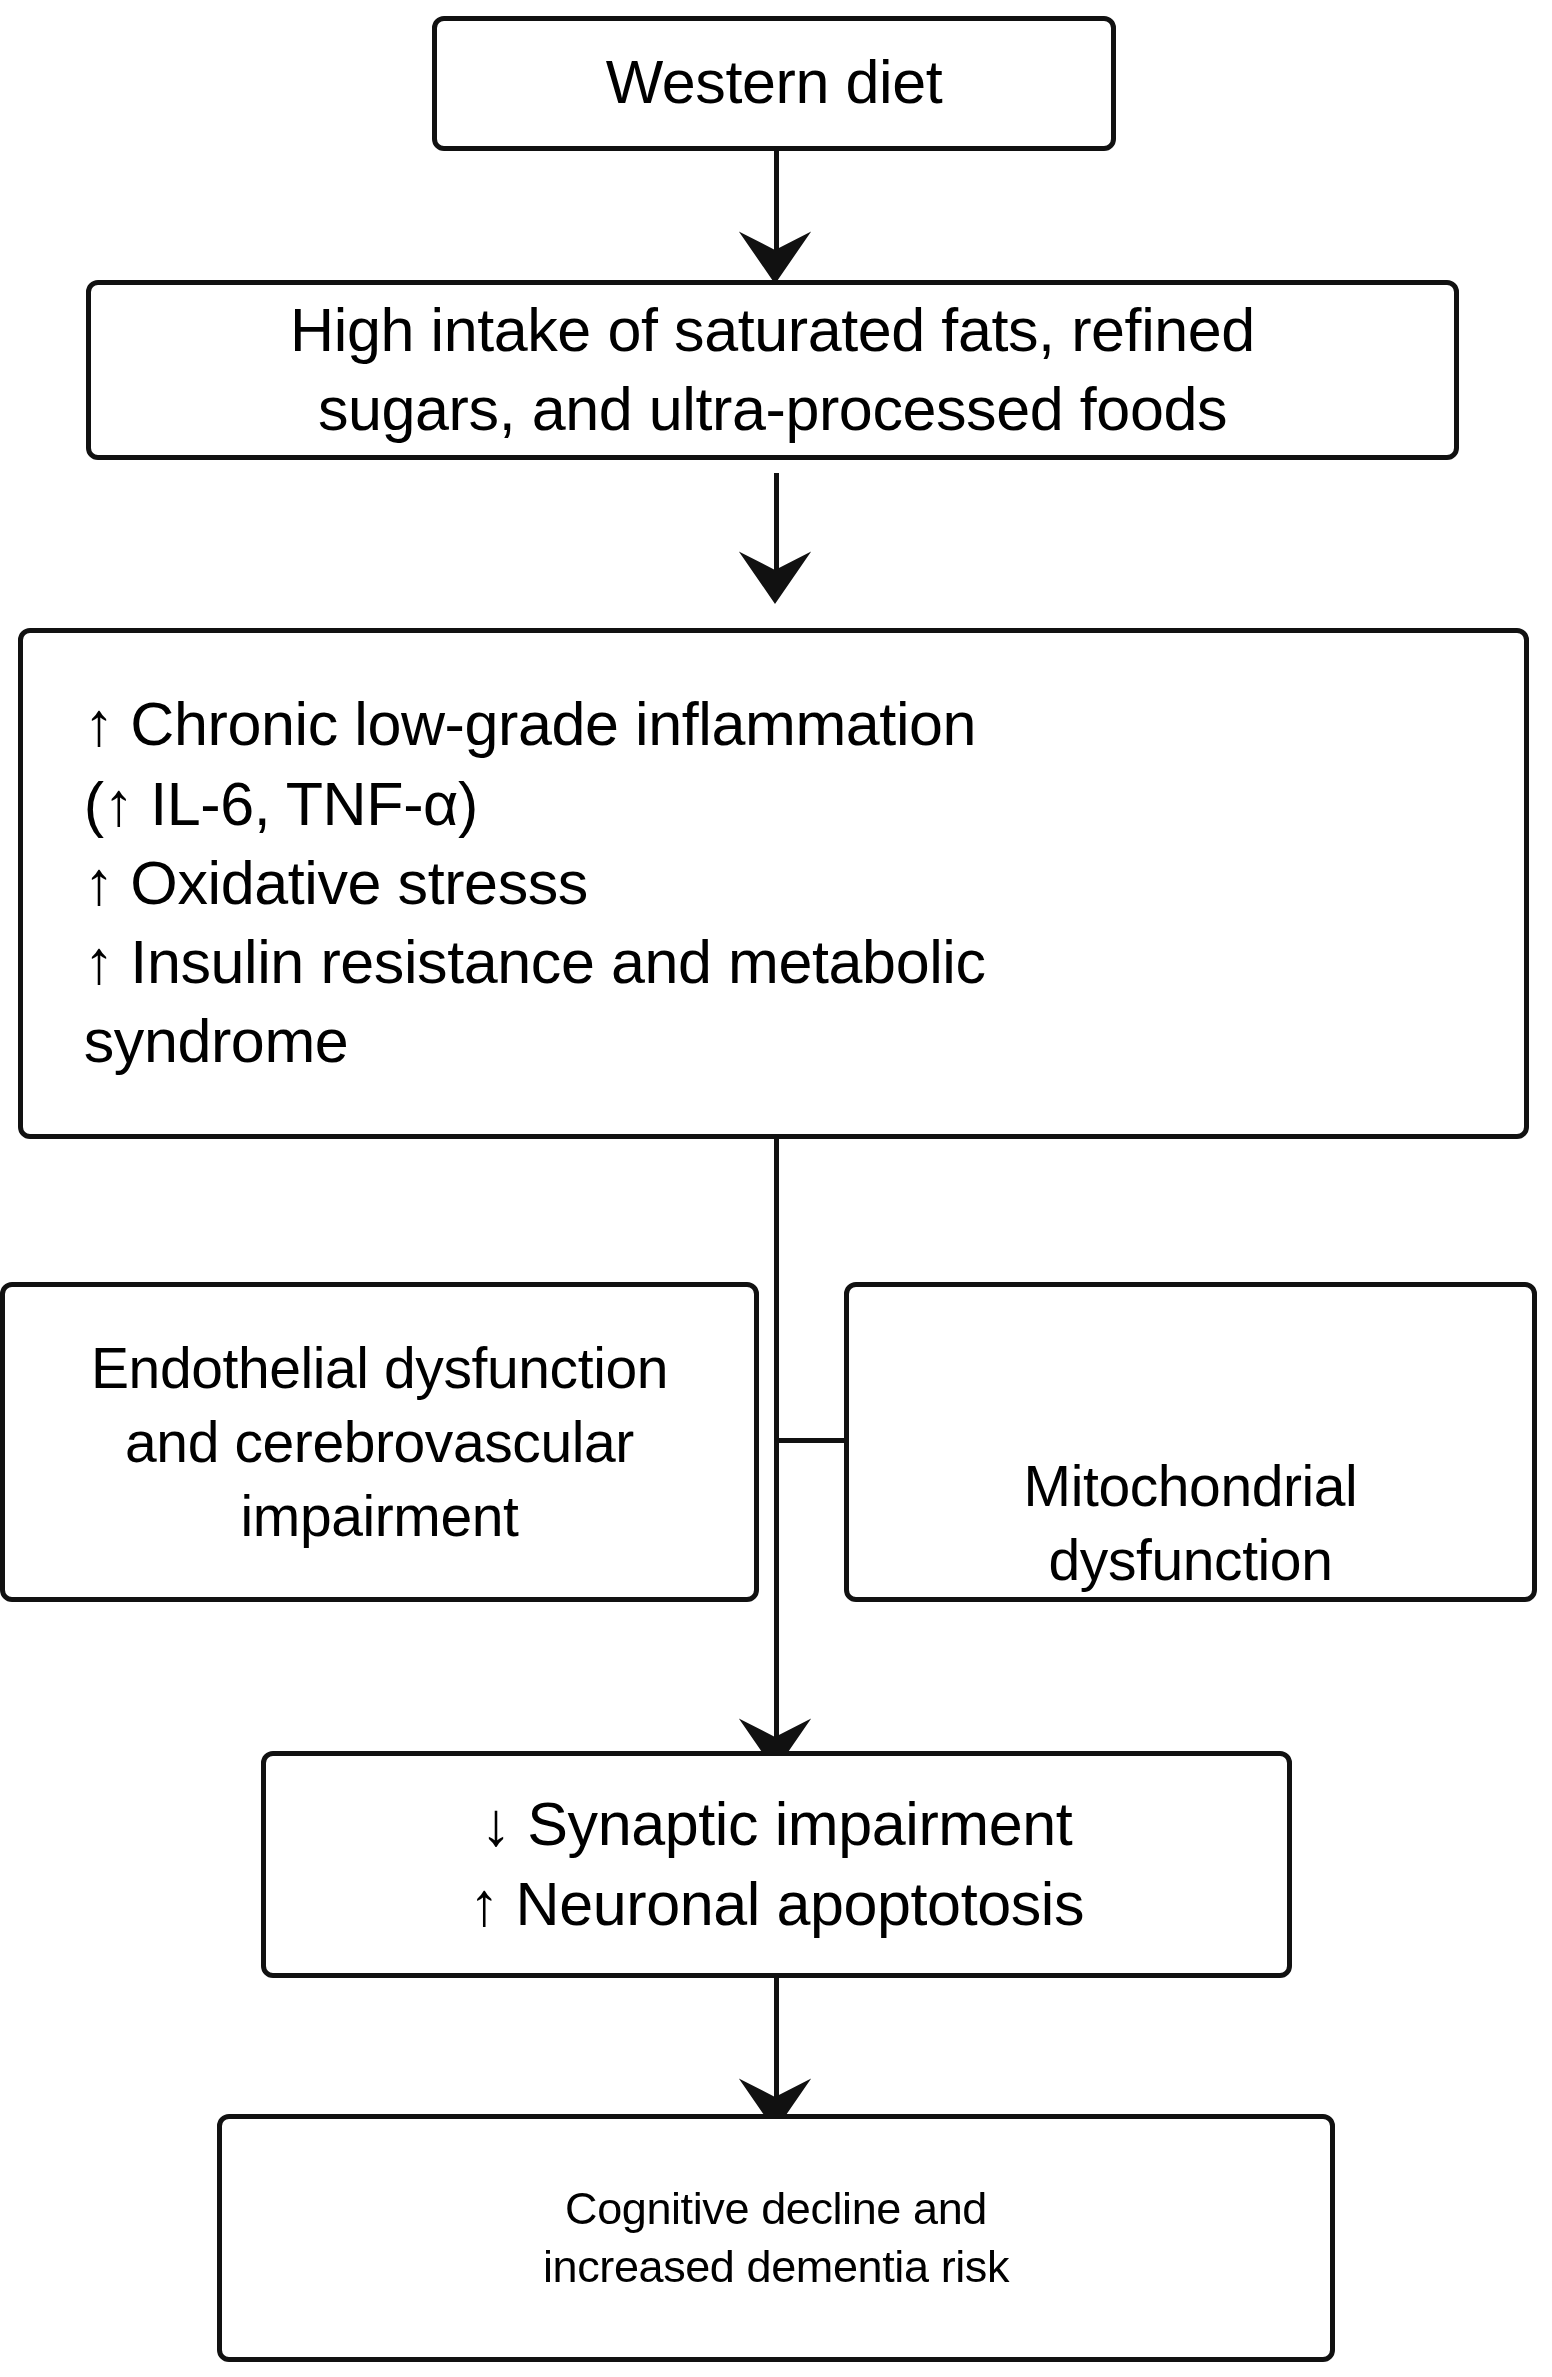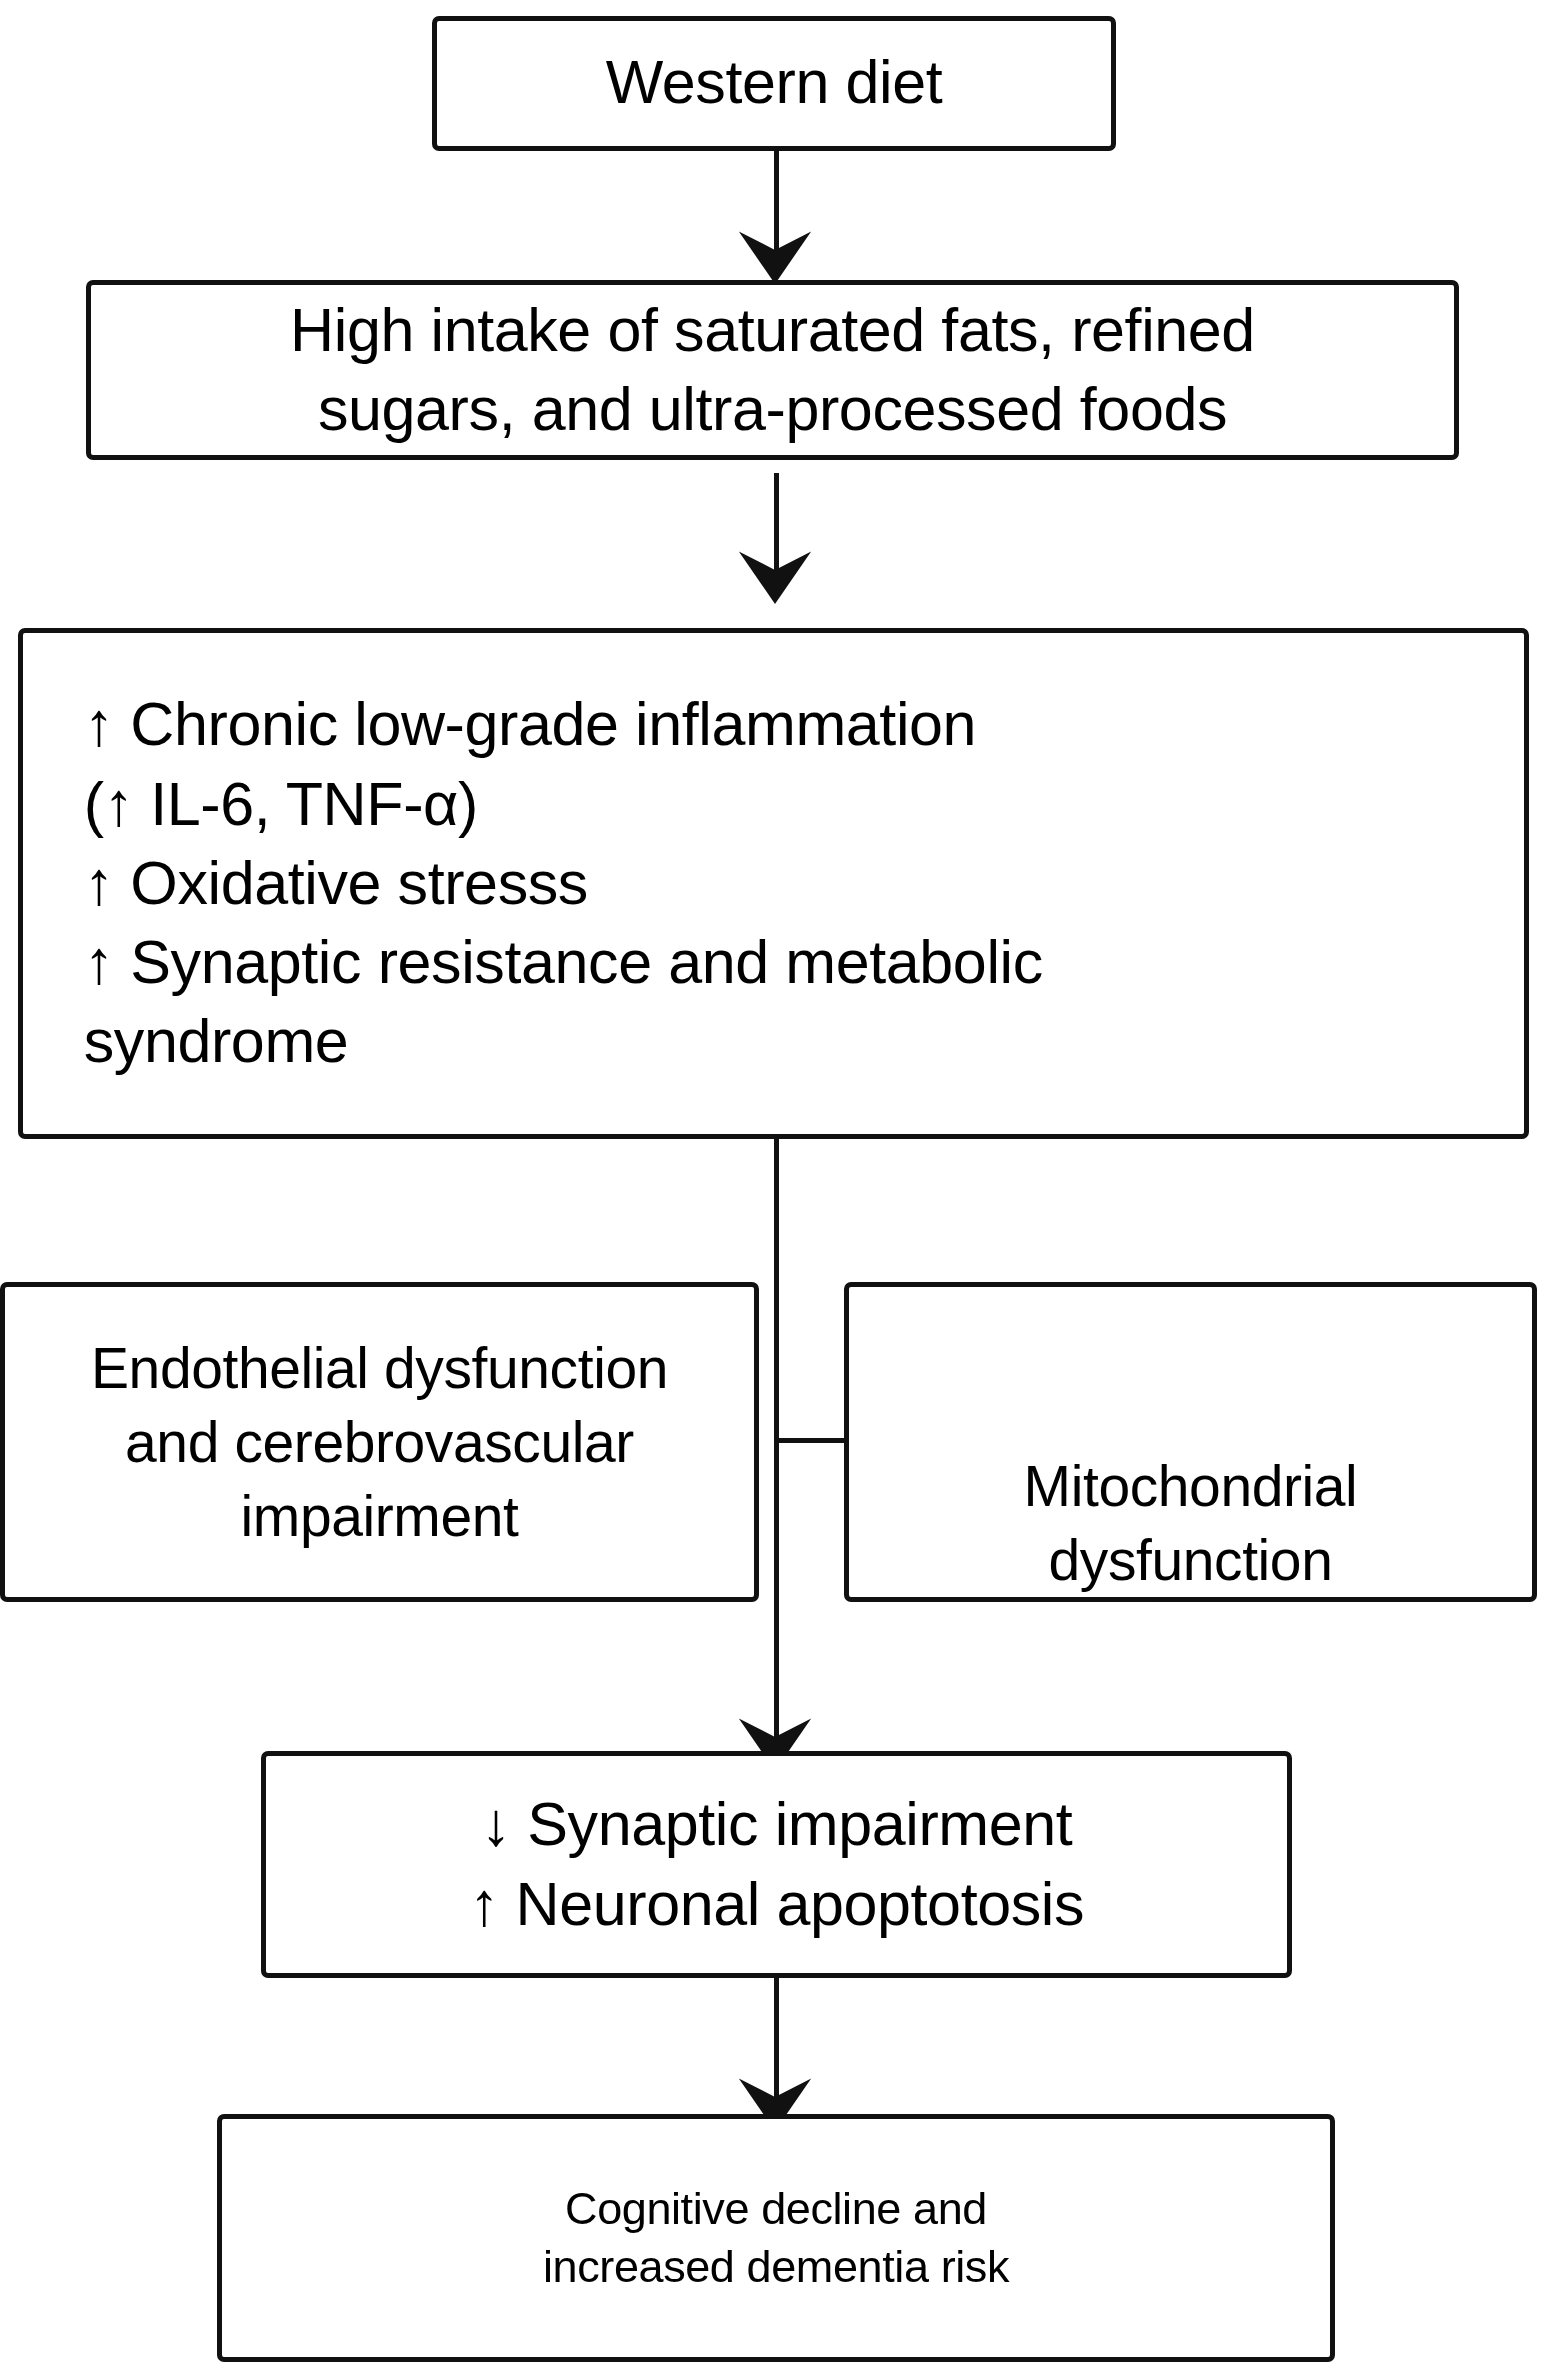--- a/index.html
+++ b/index.html
@@ -18,21 +18,21 @@
     background: #ffffff;
     overflow: hidden;
   }
 
   
   .node {
     position: absolute;
     box-sizing: border-box;
     background: #ffffff;
     border: 5px solid #111111;
-    border-radius: 7px;
+    border-radius: 12px;
     display: flex;
     align-items: center;
     justify-content: center;
     text-align: center;
     line-height: 1.30;
     letter-spacing: -0.4px;
     z-index: 3;
   }
   .node .txt {
     display: block;
@@ -162,21 +162,21 @@
 
   <div class="node" id="node-high-intake">
     <span class="txt">High intake of saturated fats, refined
 sugars, and ultra-processed foods</span>
   </div>
 
   <div class="node left-align" id="node-inflammation">
     <span class="txt">↑ Chronic low-grade inflammation
 (↑ IL-6, TNF-α)
 ↑ Oxidative stresss
-↑ Synaptic resistance  and metabolic
+↑ Insulin resistance  and metabolic
 syndrome</span>
   </div>
 
   <div class="node" id="node-endothelial">
     <span class="txt">Endothelial dysfunction
 and cerebrovascular
 impairment</span>
   </div>
 
   <div class="node" id="node-mitochondrial">

